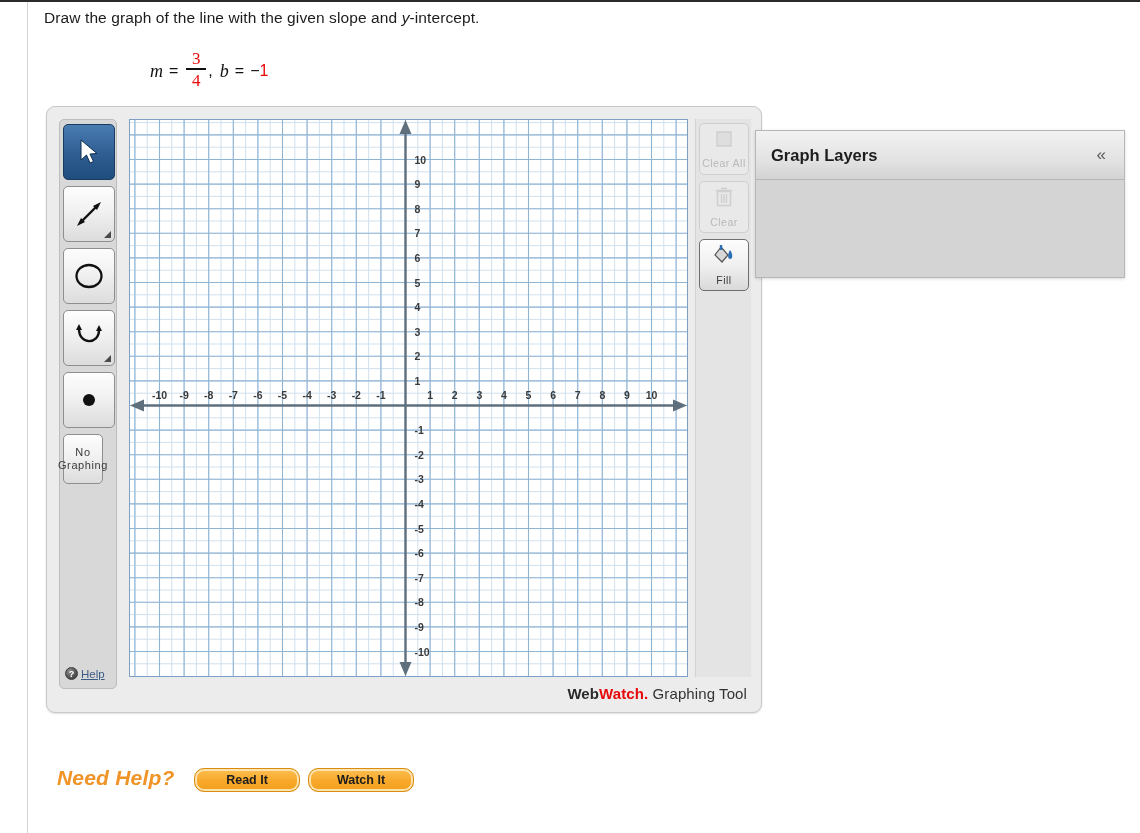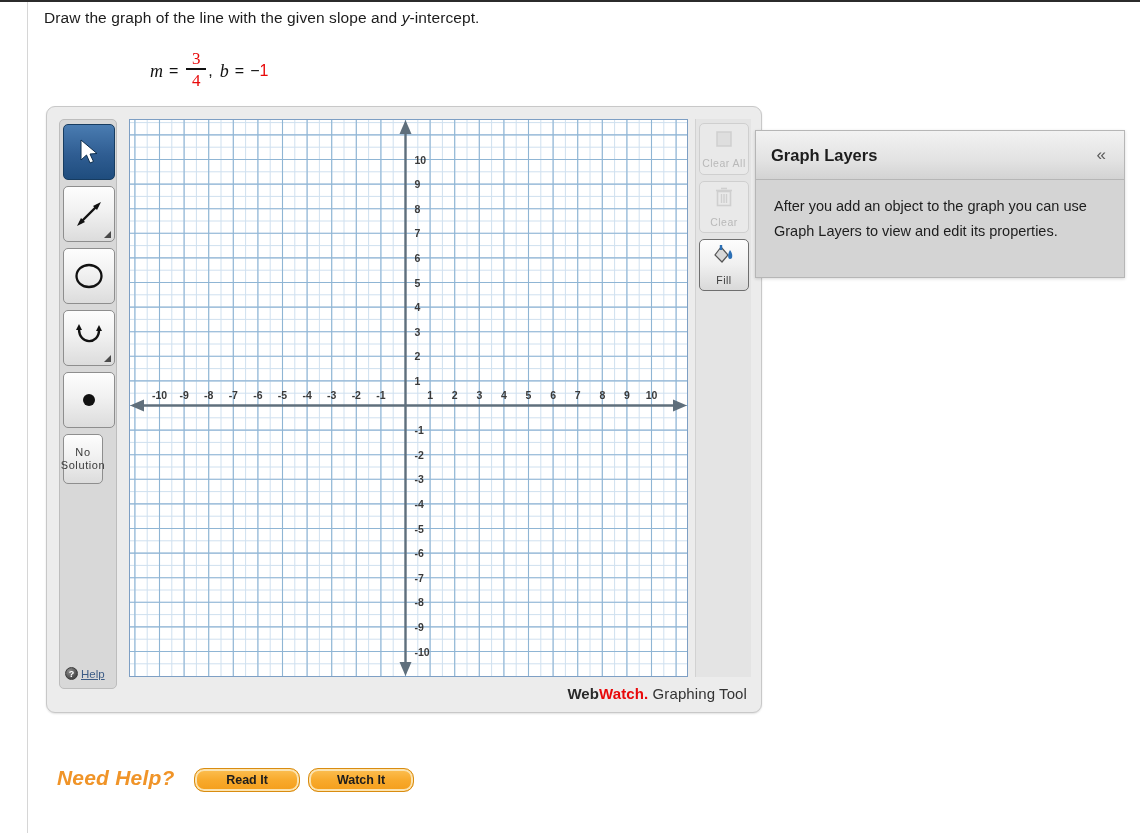--- a/index.html
+++ b/index.html
@@ -214,21 +214,21 @@
     </div>
 
     <div class="tbtn" style="top:252px;">
       <svg width="18" height="18" viewBox="0 0 18 18">
         <circle cx="9" cy="9" r="6" fill="#111"></circle>
       </svg>
     </div>
 
     <div class="nosol" style="top:314px;">
       <span>No</span>
-      <span>Solution</span>
+      <span>Graphing</span>
     </div>
 
     <div class="helplink">
       <span class="qmark">?</span>
       <span class="lbl">Help</span>
     </div>
   </div>
 
   <div class="canvaswrap">
     <svg class="grid" id="gridsvg" viewBox="0 0 557 556" preserveAspectRatio="none">
@@ -447,18 +447,17 @@
   <div class="wa">
     <span>Web</span><span class="a">Watch.</span> <span class="gt">Graphing Tool</span>
   </div>
 </div>
 
 <div class="glp">
   <div class="glp-head">
     <span class="glp-title">Graph Layers</span>
     <span class="glp-collapse">«</span>
   </div>
-  <div class="glp-body">After you add an object to the graph you can use Graph Layers to view and edit its properties.</div>
 </div>
 
 <div class="needhelp">Need Help?</div>
 <div class="hbtn" id="readit">Read It</div>
 <div class="hbtn" id="watchit">Watch It</div>
 
 </body></html>

